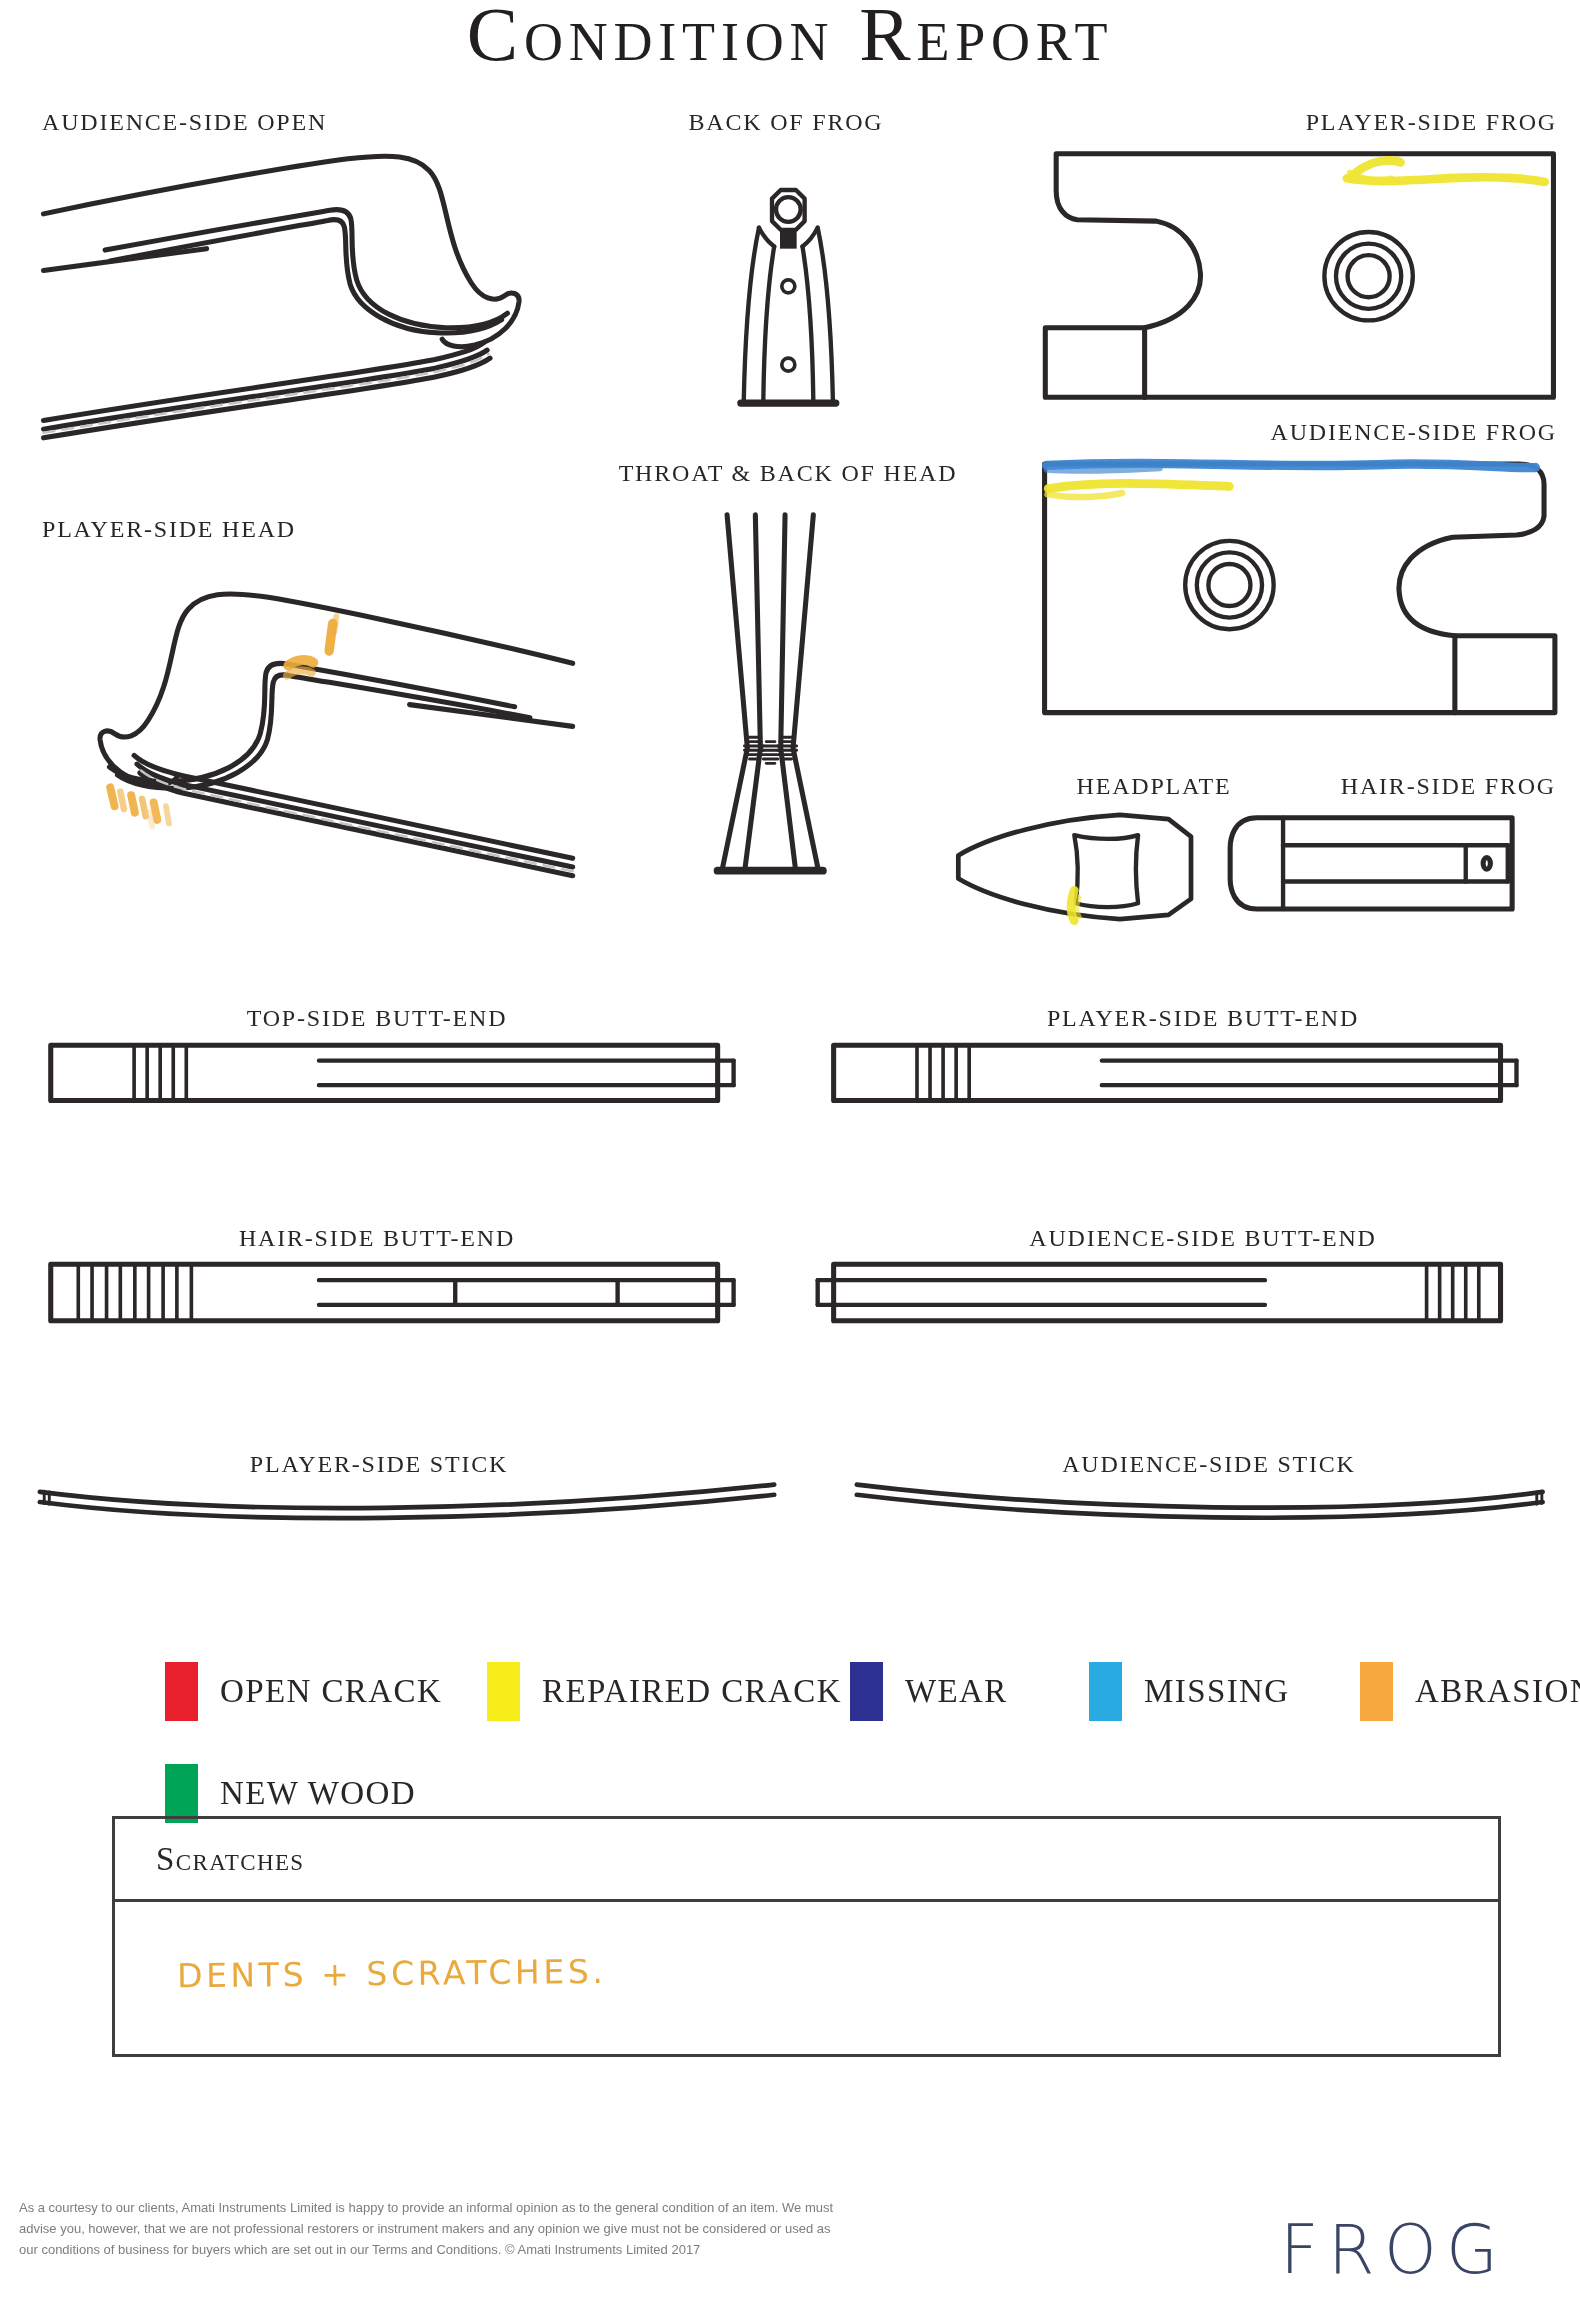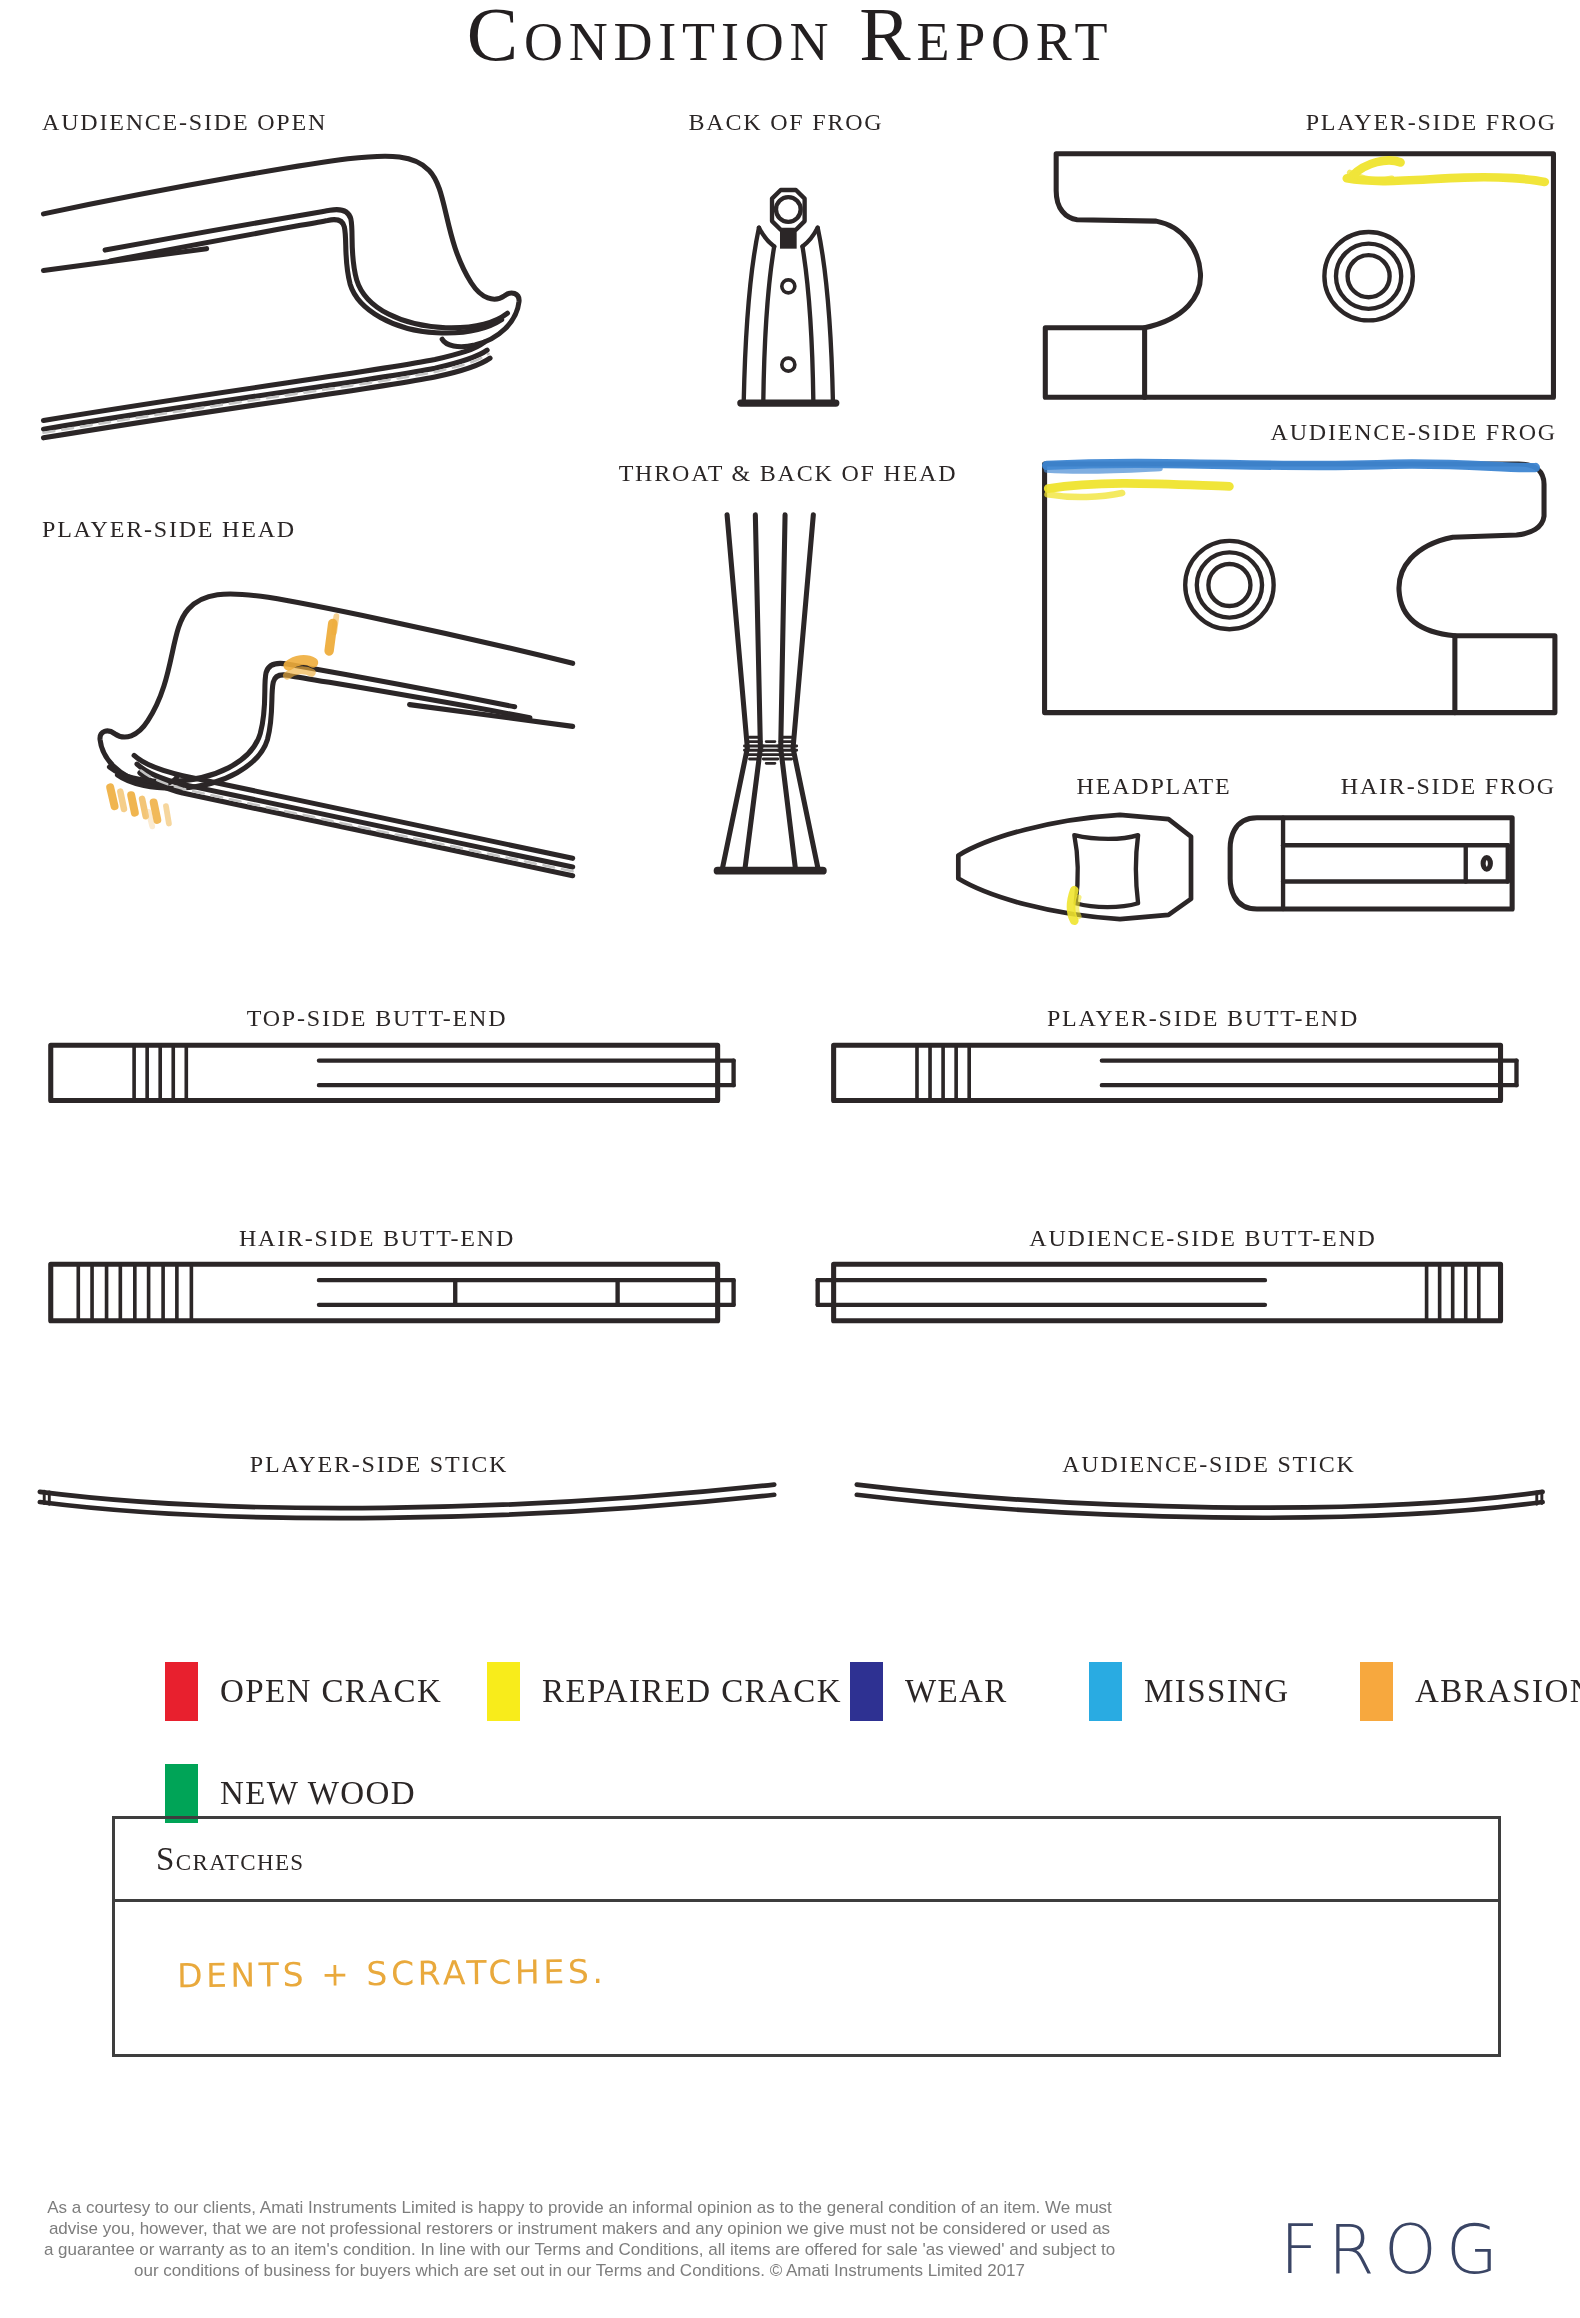--- a/index.html
+++ b/index.html
@@ -14,22 +14,22 @@
   .swatch{width:33px;height:59px;flex:0 0 auto;}
   .legend-label{font-size:33px;letter-spacing:1.4px;color:#2b2626;white-space:nowrap;}
   .comments{position:absolute;left:112px;top:1816px;width:1389px;height:241px;
             border:3.6px solid #3e3e3e;box-sizing:border-box;}
   .comments-header{position:relative;height:80px;border-bottom:3.6px solid #3e3e3e;}
   .comments-title{position:absolute;left:41px;top:50%;transform:translateY(-50%);
                   font-size:33px;font-variant:small-caps;letter-spacing:1.4px;color:#2b2626;}
   .handwriting{position:absolute;left:62px;top:52px;font-family:"DejaVu Sans",sans-serif;
                font-size:33px;letter-spacing:3.6px;color:#e9a93c;transform:rotate(-0.6deg);
                white-space:nowrap;}
-  .footer-text{position:absolute;left:7px;top:2197px;width:1145px;
-               font-family:"Liberation Sans",sans-serif;font-size:17px;line-height:21px;color:#7d7d7d;text-align:center;}
+  .footer-text{position:absolute;left:19px;top:2197px;width:1145px;
+               font-family:"Liberation Sans",sans-serif;font-size:13px;line-height:21px;color:#7d7d7d;}
   .logo{position:absolute;left:1280px;top:2211px;font-family:"DejaVu Sans",sans-serif;
         font-weight:200;font-size:67px;letter-spacing:9.4px;color:#3a4565;white-space:nowrap;}
 </style>
 </head>
 <body>
 
 <div class="page">
 
   <div class="title">Condition Report</div>
 
@@ -234,20 +234,19 @@
       <div class="comments-title">Scratches</div>
     </div>
     <div class="comments-body" style="position:relative;height:136px;">
       <div class="handwriting" style="text-transform:uppercase;">Dents + Scratches.</div>
     </div>
   </div>
 
   <div class="footer-text">
     <div>As a courtesy to our clients, Amati Instruments Limited is happy to provide an informal opinion as to the general condition of an item. We must</div>
     <div>advise you, however, that we are not professional restorers or instrument makers and any opinion we give must not be considered or used as</div>
-    <div>a guarantee or warranty as to an item's condition. In line with our Terms and Conditions, all items are offered for sale 'as viewed' and subject to</div>
     <div>our conditions of business for buyers which are set out in our Terms and Conditions. © Amati Instruments Limited 2017</div>
   </div>
 
   <div class="logo">FROG</div>
 
 </div>
 
 
 </body></html>

